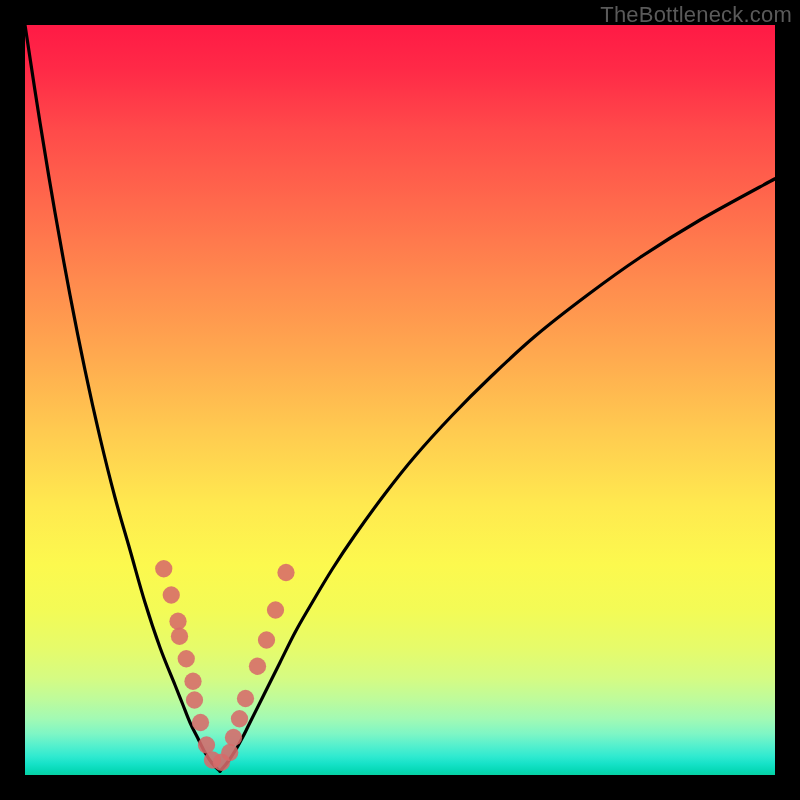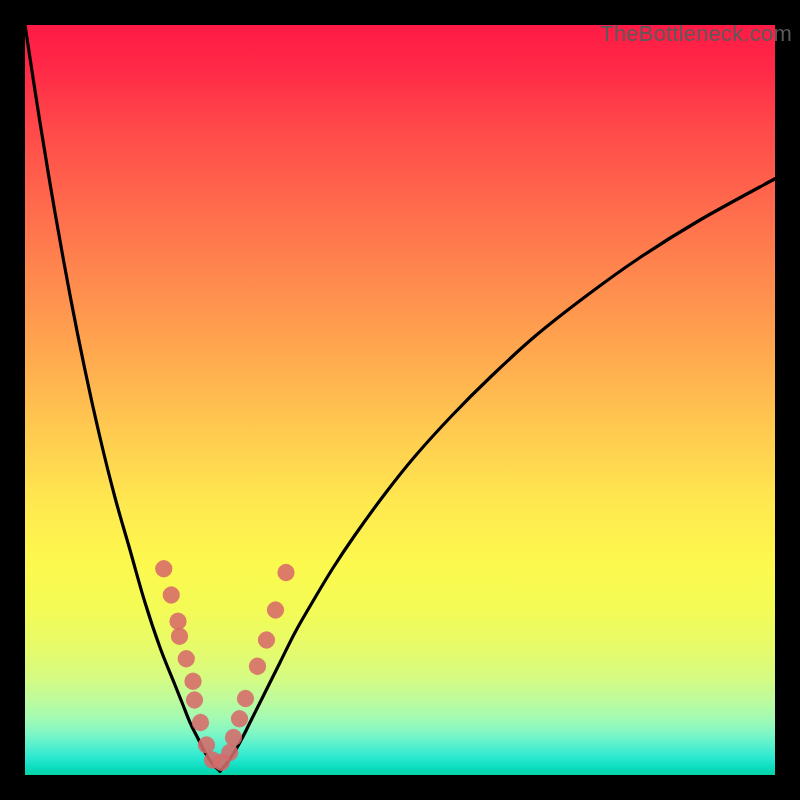--- a/index.html
+++ b/index.html
@@ -58,21 +58,20 @@
     overflow: visible;
   }
   .watermark {
     position: absolute;
     top: 2px;
     right: 8px;
     color: #5a5a5a;
     font-size: 22px;
     font-weight: 400;
     letter-spacing: 0.2px;
-    margin-top: 19px;
   }
 </style>
 </head>
 <body>
 
 <div class="frame">
   <div class="plot-area"></div>
 
   <svg class="curves" viewBox="0 0 750 750" preserveAspectRatio="none">
     <g id="curve-left">

